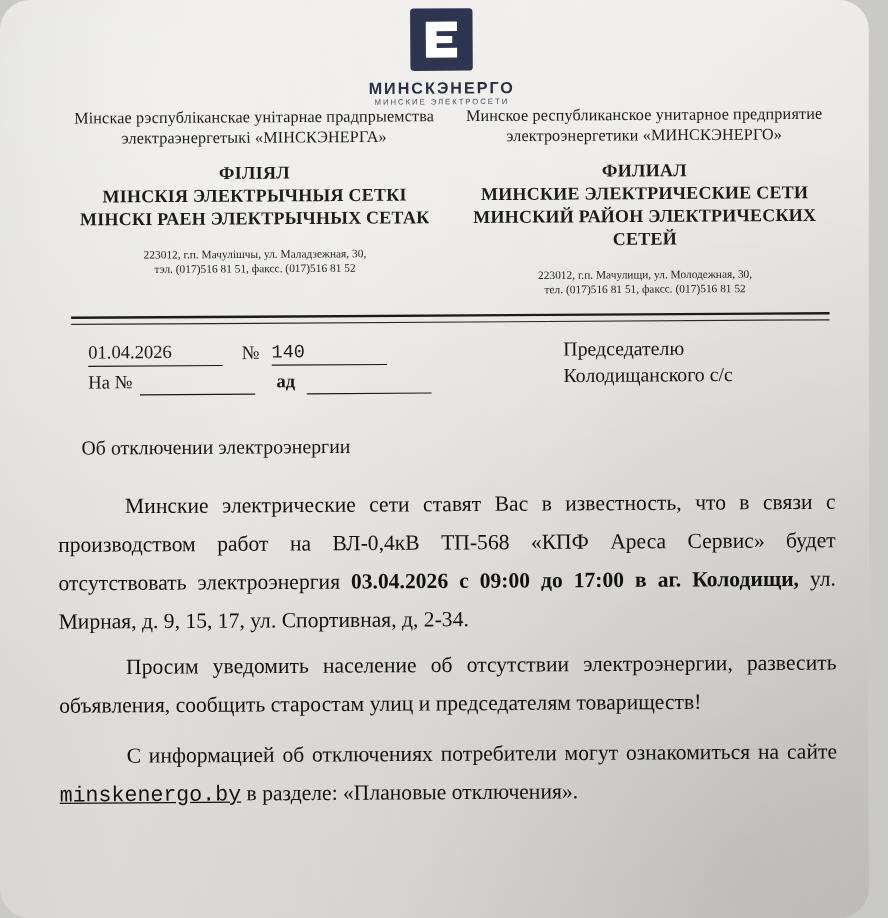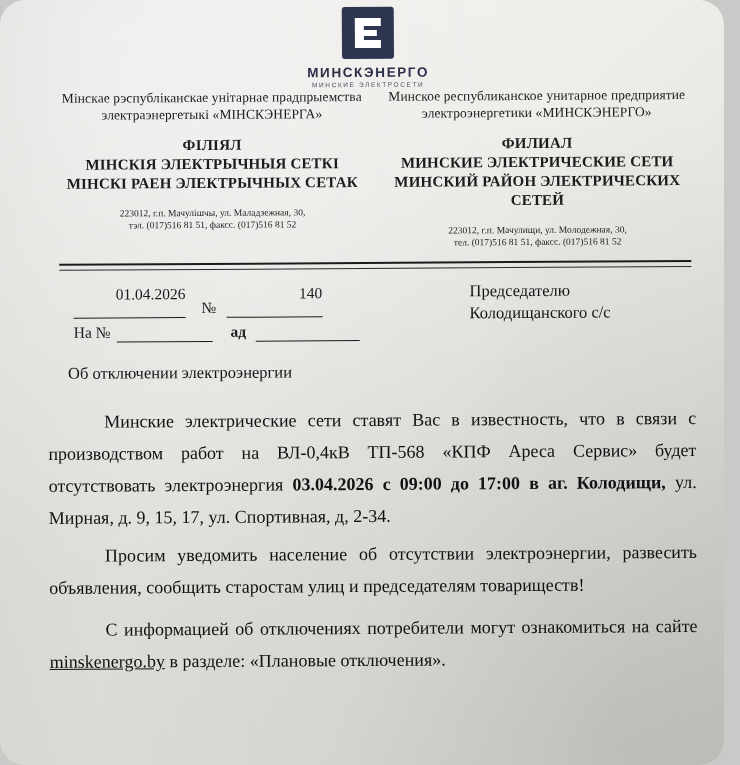--- a/index.html
+++ b/index.html
@@ -126,26 +126,26 @@
   }
   .refline .row2 {
     display: flex;
     align-items: flex-end;
     gap: 6px;
     margin-top: 5px;
   }
   .ul {
     border-bottom: 1.4px solid #1a1a1a;
     display: inline-block;
-    text-align: right;
-    padding-bottom: 14px;
+    text-align: left;
+    padding-bottom: 1px;
   }
   .date-val { width: 112px; }
   .num-lbl { padding: 0 4px 1px 10px; }
-  .num-val { width: 96px; }
+  .num-val { width: 96px; font-family: Liberation Mono, monospace; }
   .na-lbl { padding-bottom: 1px; text-align: right; }
   .na-val { width: 96px; }
   .ot-lbl { padding: 0 4px 1px 12px; font-weight: bold; }
   .ot-val { width: 104px; }
 
   
   .addressee {
     position: absolute;
     top: 281px;
     left: 470px;
@@ -177,20 +177,21 @@
   }
   .body-text p {
     margin: 0 0 6px 0;
     text-indent: 56px;
   }
   .body-text p.p3 { margin-top: 10px; }
   .bold { font-weight: bold; }
   .link {
     text-decoration: underline;
     color: #111;
+    font-family: Liberation Mono, monospace;
   }
 </style>
 </head>
 <body>
 
 <div id="page">
   <div id="sheet">
 
     <div class="logo-block">
       <div class="logo-mark">

